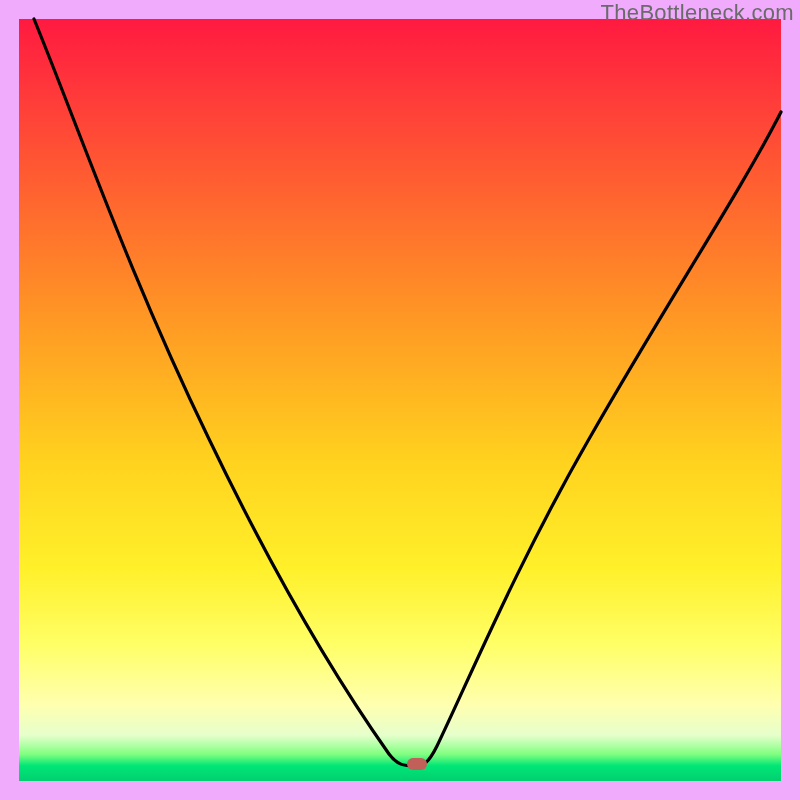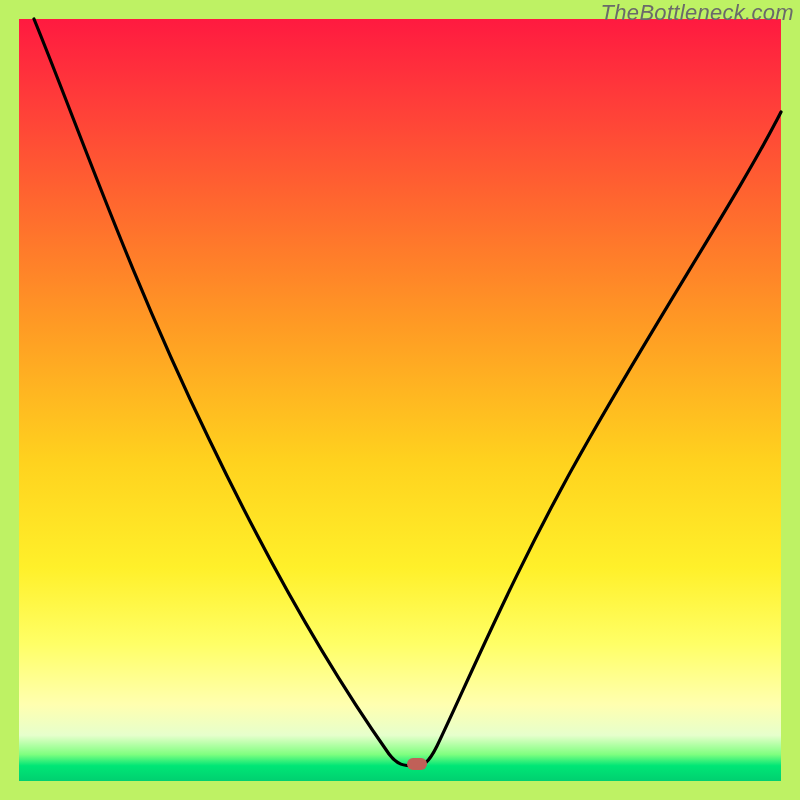--- a/index.html
+++ b/index.html
@@ -7,22 +7,21 @@
     padding: 0;
     width: 800px;
     height: 800px;
     background: #000;
     overflow: hidden;
     font-family: Arial, Helvetica, sans-serif;
   }
   .frame {
     position: absolute;
     inset: 0;
-    background: #bef264;
-    font-style: italic;
+    background: #f0abfc;
   }
   .plot-area {
     position: absolute;
     left: 19px;
     top: 19px;
     width: 762px;
     height: 762px;
     background: linear-gradient(
       to bottom,
       #ff1a40 0%,

